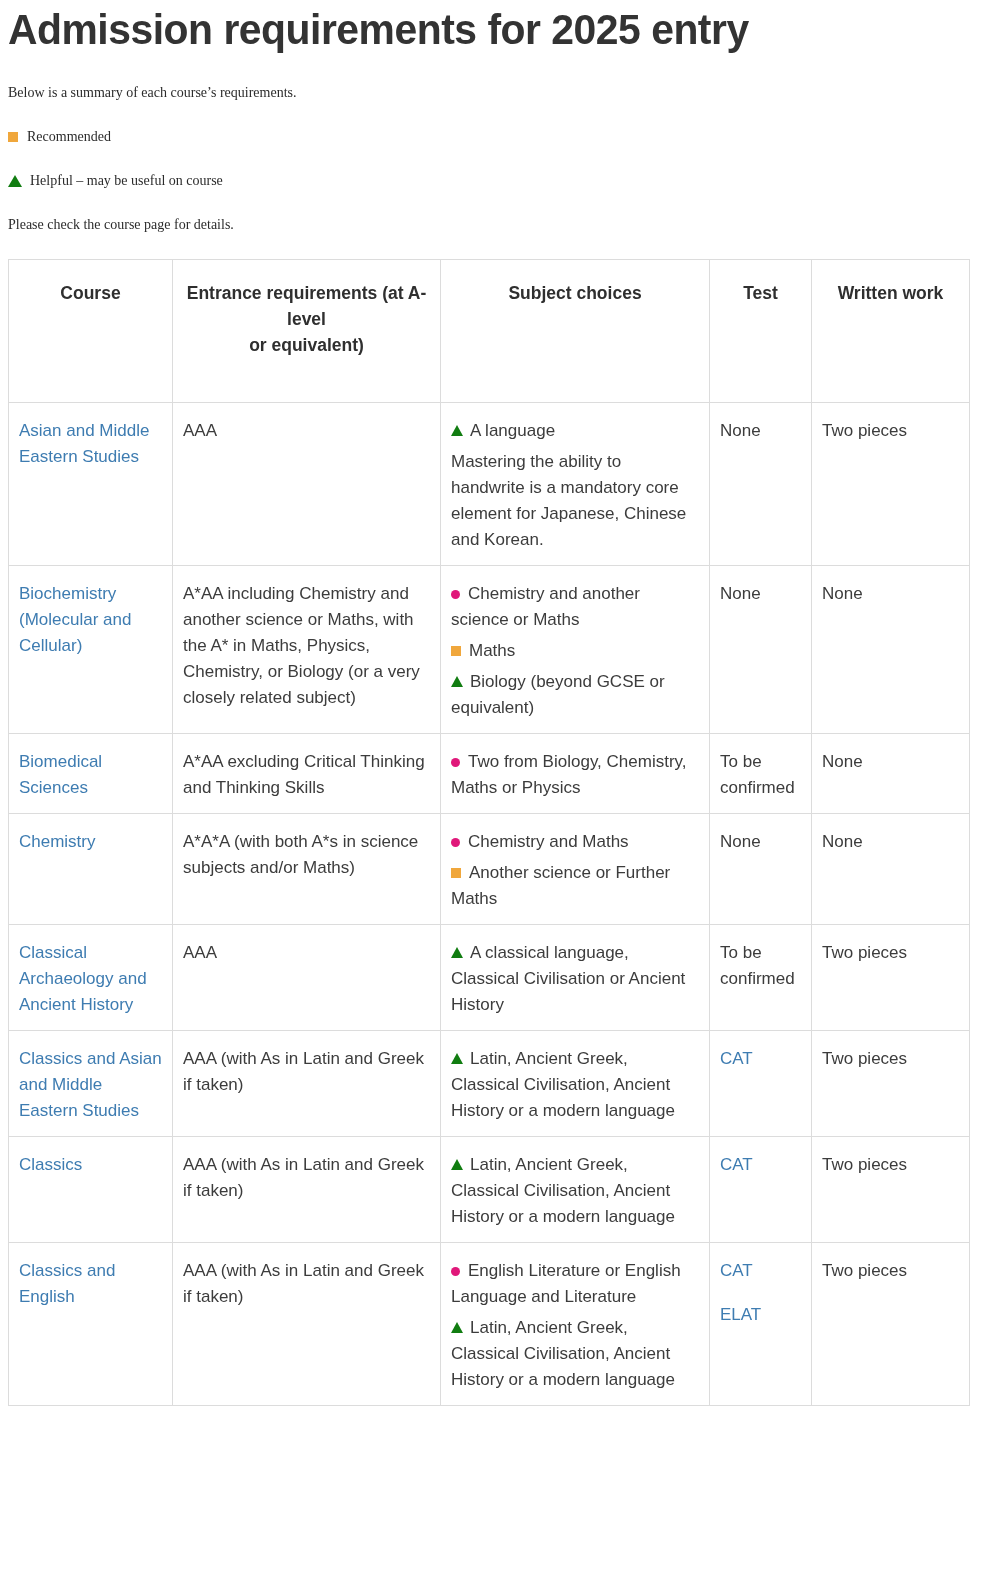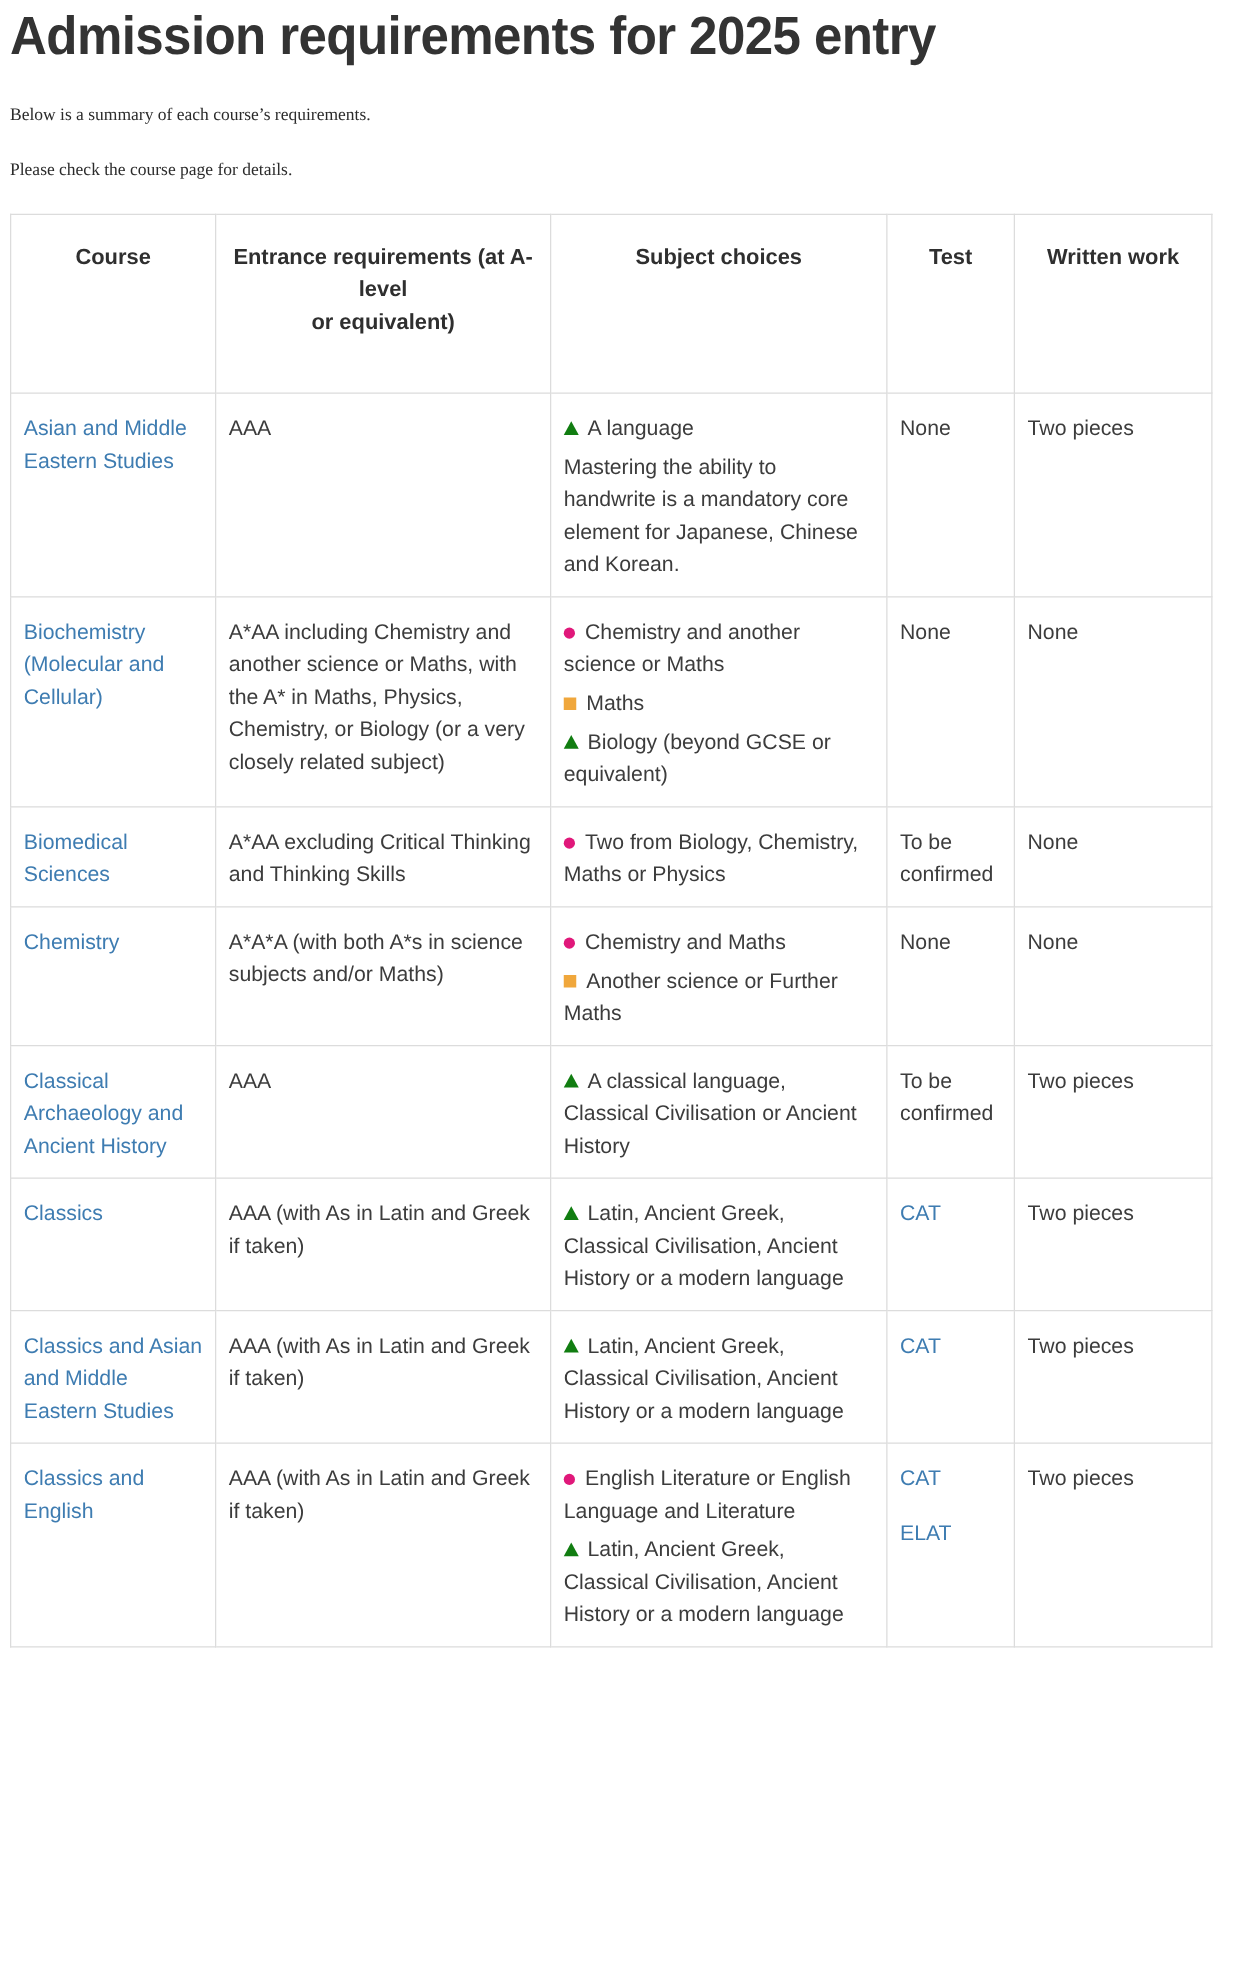--- a/index.html
+++ b/index.html
@@ -107,20 +107,28 @@
 </head>
 <body>
 
 <div class="page">
 
   <h1 class="page-title">Admission requirements for 2025 entry</h1>
 
   <p class="serif-text">Below is a summary of each course’s requirements.</p>
 
   <div id="legend">
+      <p class="serif-text legend-item">
+        <span class="marker recommended"></span>
+        <span>Recommended</span>
+      </p>
+      <p class="serif-text legend-item">
+        <span class="marker helpful"></span>
+        <span>Helpful – may be useful on course</span>
+      </p>
     </div>
 
   <p class="serif-text">Please check the course page for details.</p>
 
   <table class="admissions-table">
     <colgroup>
       <col class="c-course">
         <col class="c-entrance">
         <col class="c-subjects">
         <col class="c-test">
@@ -190,42 +198,42 @@
           <td class="col-entrance">AAA</td>
           <td class="col-subjects">
             <div class="subject-item"><span class="marker helpful"></span><span>A classical language, Classical Civilisation or Ancient History</span></div>
           </td>
           <td class="col-test">
             <p class="test-item">To be confirmed</p>
           </td>
           <td class="col-written">Two pieces</td>
         </tr>
         <tr>
+          <td class="col-course"><a href="#">Classics and Asian and Middle Eastern Studies</a></td>
+          <td class="col-entrance">AAA (with As in Latin and Greek if taken)</td>
+          <td class="col-subjects">
+            <div class="subject-item"><span class="marker helpful"></span><span>Latin, Ancient Greek, Classical Civilisation, Ancient History or a modern language</span></div>
+          </td>
+          <td class="col-test">
+            <p class="test-item"><a href="#">CAT</a></p>
+          </td>
+          <td class="col-written">Two pieces</td>
+        </tr>
+        <tr>
           <td class="col-course"><a href="#">Classics</a></td>
           <td class="col-entrance">AAA (with As in Latin and Greek if taken)</td>
           <td class="col-subjects">
             <div class="subject-item"><span class="marker helpful"></span><span>Latin, Ancient Greek, Classical Civilisation, Ancient History or a modern language</span></div>
           </td>
           <td class="col-test">
             <p class="test-item"><a href="#">CAT</a></p>
           </td>
           <td class="col-written">Two pieces</td>
         </tr>
         <tr>
-          <td class="col-course"><a href="#">Classics and Asian and Middle Eastern Studies</a></td>
-          <td class="col-entrance">AAA (with As in Latin and Greek if taken)</td>
-          <td class="col-subjects">
-            <div class="subject-item"><span class="marker helpful"></span><span>Latin, Ancient Greek, Classical Civilisation, Ancient History or a modern language</span></div>
-          </td>
-          <td class="col-test">
-            <p class="test-item"><a href="#">CAT</a></p>
-          </td>
-          <td class="col-written">Two pieces</td>
-        </tr>
-        <tr>
           <td class="col-course"><a href="#">Classics and English</a></td>
           <td class="col-entrance">AAA (with As in Latin and Greek if taken)</td>
           <td class="col-subjects">
             <div class="subject-item"><span class="marker essential"></span><span>English Literature or English Language and Literature</span></div>
             <div class="subject-item"><span class="marker helpful"></span><span>Latin, Ancient Greek, Classical Civilisation, Ancient History or a modern language</span></div>
           </td>
           <td class="col-test">
             <p class="test-item"><a href="#">CAT</a></p>
             <p class="test-item"><a href="#">ELAT</a></p>
           </td>

